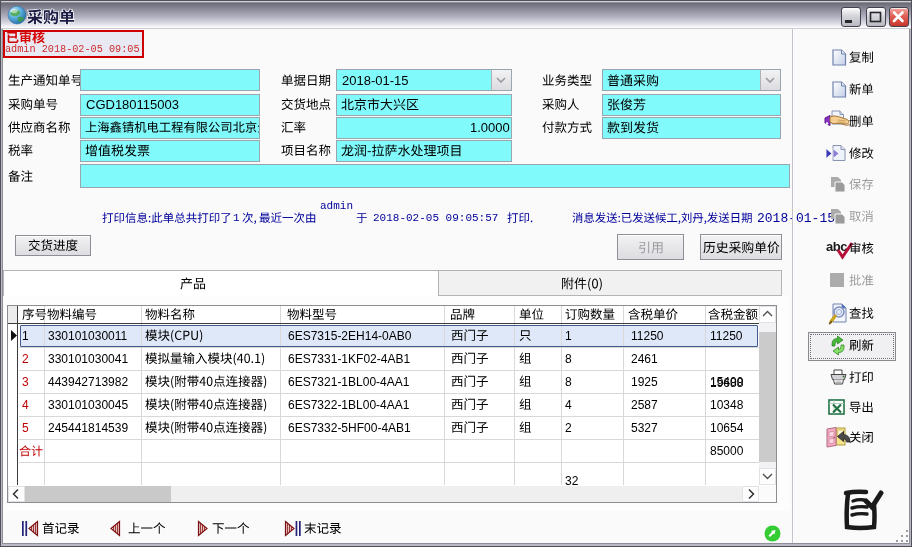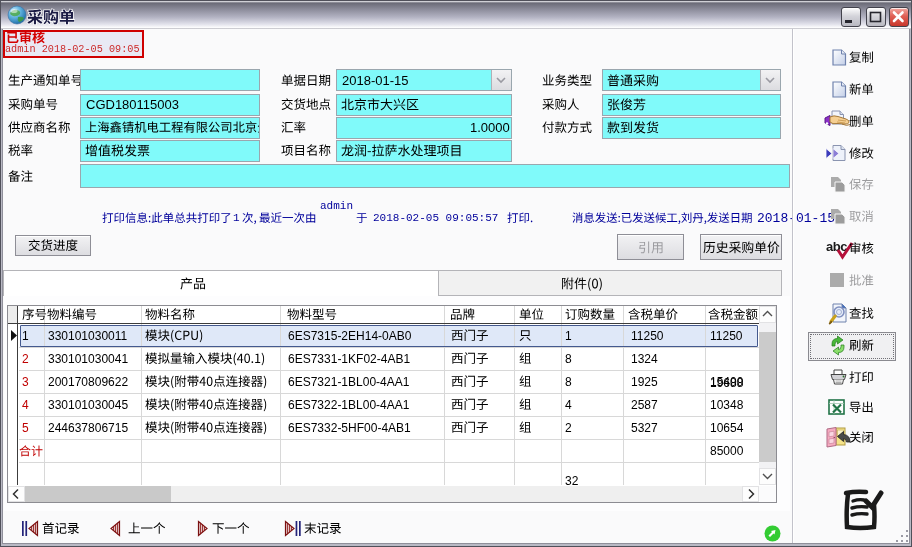--- a/index.html
+++ b/index.html
@@ -497,24 +497,24 @@
       <use href="#g95e8" x="1000"></use>
       <use href="#g5b50" x="2000"></use>
     </g>
   </svg>
 <svg class="t" style="left:519px;top:351.2px" width="14" height="14">
     <g fill="#000" transform="translate(0,11.88) scale(0.0125,-0.0125)">
       <use href="#g7ec4" x="0"></use>
     </g>
   </svg>
 <span class="a " style="left:565px;top:351.5px;font:12px 'Liberation Sans',sans-serif;line-height:14px;color:#000;white-space:pre;">8</span>
-<span class="a " style="left:631px;top:351.5px;font:12px 'Liberation Sans',sans-serif;line-height:14px;color:#000;white-space:pre;">1324</span>
+<span class="a " style="left:631px;top:351.5px;font:12px 'Liberation Sans',sans-serif;line-height:14px;color:#000;white-space:pre;">2461</span>
 <span class="a " style="left:710px;top:351.5px;font:12px 'Liberation Sans',sans-serif;line-height:14px;color:#000;white-space:pre;margin-top:24px;">19688</span>
 <span class="a " style="left:22px;top:374.5px;font:12px 'Liberation Sans',sans-serif;line-height:14px;color:#c00000;white-space:pre;">3</span>
-<span class="a " style="left:48px;top:374.5px;font:12px 'Liberation Sans',sans-serif;line-height:14px;color:#000;white-space:pre;">200170809622</span>
+<span class="a " style="left:48px;top:374.5px;font:12px 'Liberation Sans',sans-serif;line-height:14px;color:#000;white-space:pre;">443942713982</span>
 <svg class="t" style="left:145px;top:374.2px" width="124" height="14">
     <g fill="#000" transform="translate(0,11.88) scale(0.0125,-0.0125)">
       <use href="#g6a21" x="0"></use>
       <use href="#g5757" x="1000"></use>
       <use href="#g28" x="2000"></use>
       <use href="#g9644" x="2338"></use>
       <use href="#g5e26" x="3338"></use>
       <use href="#g34" x="4338"></use>
       <use href="#g30" x="4893"></use>
       <use href="#g70b9" x="5448"></use>
@@ -568,21 +568,21 @@
   </svg>
 <svg class="t" style="left:519px;top:397.2px" width="14" height="14">
     <g fill="#000" transform="translate(0,11.88) scale(0.0125,-0.0125)">
       <use href="#g7ec4" x="0"></use>
     </g>
   </svg>
 <span class="a " style="left:565px;top:397.5px;font:12px 'Liberation Sans',sans-serif;line-height:14px;color:#000;white-space:pre;">4</span>
 <span class="a " style="left:631px;top:397.5px;font:12px 'Liberation Sans',sans-serif;line-height:14px;color:#000;white-space:pre;">2587</span>
 <span class="a " style="left:710px;top:397.5px;font:12px 'Liberation Sans',sans-serif;line-height:14px;color:#000;white-space:pre;">10348</span>
 <span class="a " style="left:22px;top:420.5px;font:12px 'Liberation Sans',sans-serif;line-height:14px;color:#c00000;white-space:pre;">5</span>
-<span class="a " style="left:48px;top:420.5px;font:12px 'Liberation Sans',sans-serif;line-height:14px;color:#000;white-space:pre;">244637806715</span>
+<span class="a " style="left:48px;top:420.5px;font:12px 'Liberation Sans',sans-serif;line-height:14px;color:#000;white-space:pre;">245441814539</span>
 <svg class="t" style="left:145px;top:420.2px" width="124" height="14">
     <g fill="#000" transform="translate(0,11.88) scale(0.0125,-0.0125)">
       <use href="#g6a21" x="0"></use>
       <use href="#g5757" x="1000"></use>
       <use href="#g28" x="2000"></use>
       <use href="#g9644" x="2338"></use>
       <use href="#g5e26" x="3338"></use>
       <use href="#g34" x="4338"></use>
       <use href="#g30" x="4893"></use>
       <use href="#g70b9" x="5448"></use>

